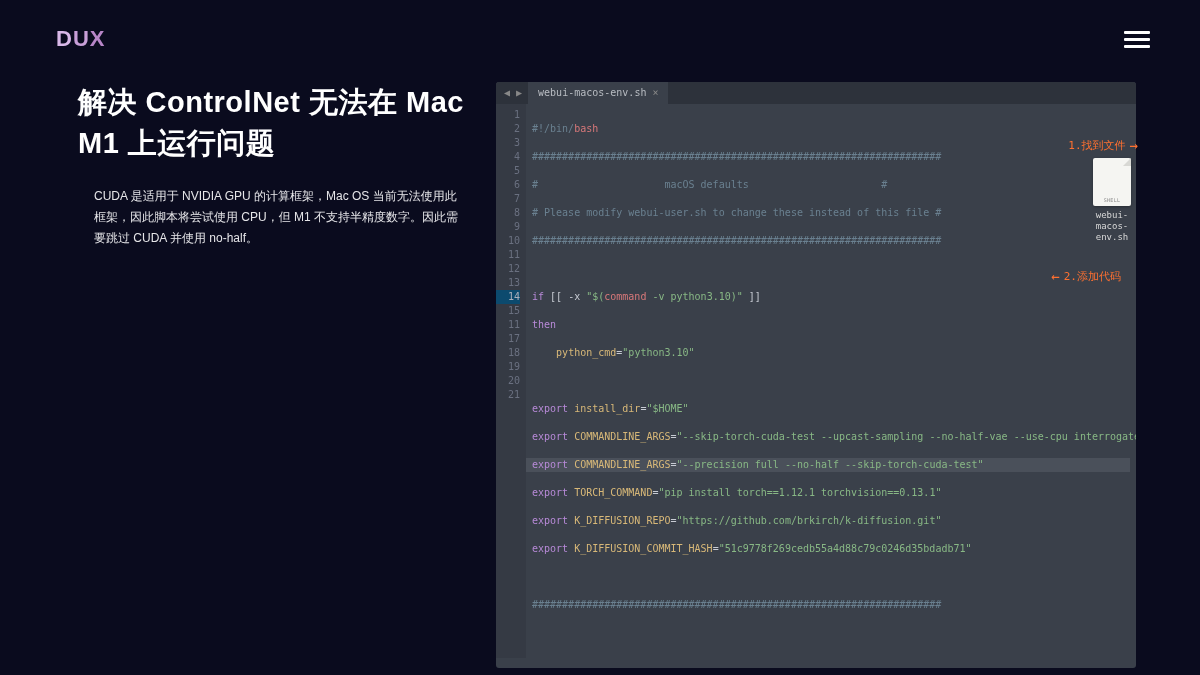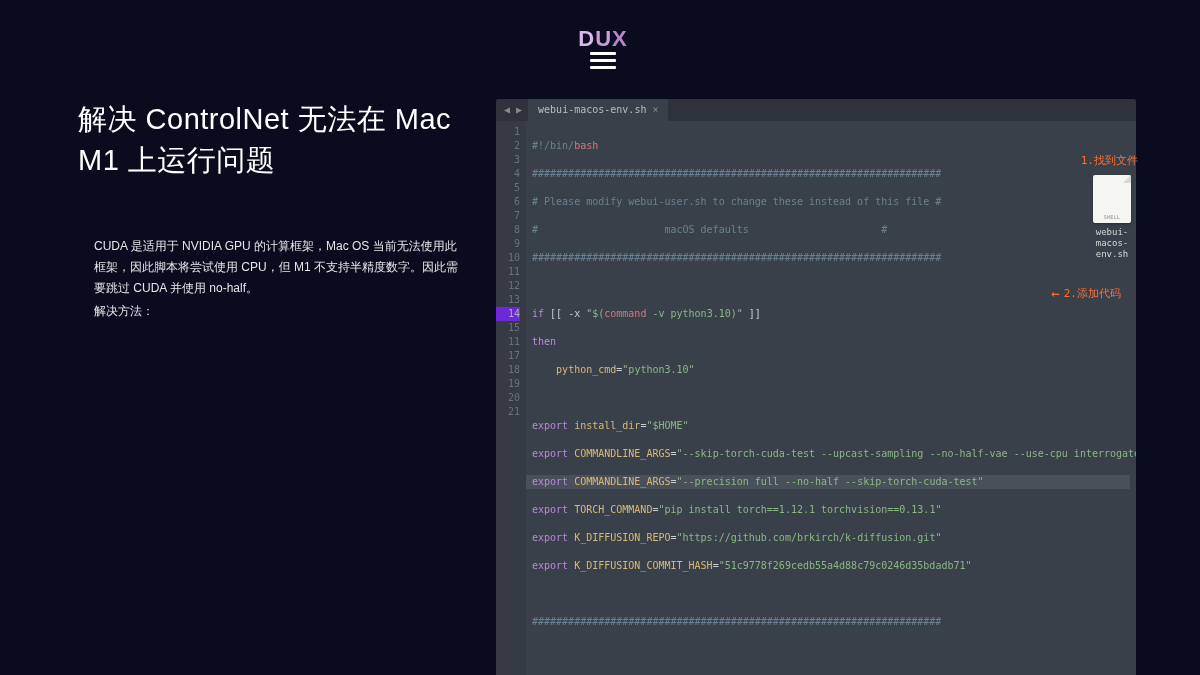--- a/index.html
+++ b/index.html
@@ -4,30 +4,30 @@
 <style>
 * { margin: 0; padding: 0; box-sizing: border-box; }
 body {
   width: 1200px; height: 675px;
   background: #0a0b1e;
   font-family: -apple-system, "PingFang SC", "Helvetica Neue", Arial, sans-serif;
   color: #fff;
   overflow: hidden;
   position: relative;
 }
-.header { display: flex; justify-content: space-between; align-items: center; padding: 26px 50px 0 56px; flex-direction: column; }
+.header { display: flex; justify-content: space-between; align-items: center; padding: 26px 50px 0 56px; }
 .logo { font-size: 22px; font-weight: 700; letter-spacing: 1px; }
 .logo .d { color: #d8b8e8; }
 .logo .u { color: #c89fd8; }
 .logo .x { color: #b886c8; }
 .menu { display: flex; flex-direction: column; gap: 4px; cursor: pointer; }
 .menu span { width: 26px; height: 3px; background: #fff; border-radius: 1px; }
 .content { display: flex; padding: 30px 50px 0 78px; gap: 28px; }
 .left { width: 390px; flex-shrink: 0; }
-.title { font-size: 29px; font-weight: 400; line-height: 1.4; margin-bottom: 56px; letter-spacing: 0.5px; }
+.title { font-size: 29px; font-weight: 700; line-height: 1.4; margin-bottom: 23px; letter-spacing: 0.5px; }
 .body-text { font-size: 12px; line-height: 1.75; color: #e5e5e8; font-weight: 300; margin-left: 16px; }
 .body-text p { margin-bottom: 2px; }
 .steps { margin-top: 2px; padding-left: 22px; }
 .steps li { margin-bottom: 2px; }
 .right { flex: 1; position: relative; }
 .editor {
   width: 640px;
   background: #3a404a;
   border-radius: 3px;
   font-family: "SF Mono", Menlo, Consolas, monospace;
@@ -35,32 +35,32 @@
   line-height: 1.4;
   position: relative;
 }
 .tabbar { display: flex; align-items: center; background: #2d323b; height: 22px; border-radius: 3px 3px 0 0; }
 .tab-arrows { color:#888; padding: 0 6px 0 8px; font-size: 10px; }
 .tab { display: flex; align-items: center; gap: 6px; padding: 0 10px; height: 100%; background: #3a404a; color: #b8bcc2; font-size: 10px; }
 .tab-close { color: #888; }
 .code-area { display: flex; min-height: 300px; padding-bottom: 10px; }
 .gutter { width: 30px; text-align: right; padding: 4px 6px 4px 0; color: #6a7080; background: #353a44; }
 .gutter div { height: 14px; }
-.gutter .hl { background: #6d28d9; color: #aab0bc; }
+.gutter .hl { background: #0c4a6e; color: #aab0bc; }
 .code { padding: 4px 6px; white-space: pre; color: #c8ccd4; flex: 1; overflow: hidden; }
 .code > div { height: 14px; }
 .code .hl { background: #4a505a; margin-left: -6px; padding-left: 6px; }
 .c-comment { color: #6a8090; }
 .c-key { color: #b88ad8; }
 .c-var { color: #d8b878; }
 .c-str { color: #88b885; }
 .c-cmd { color: #d8787a; }
 .c-num { color: #d8a858; }
 .annotation { position: absolute; color: #ff7030; font-size: 11px; font-weight: 500; display: flex; align-items: center; gap: 4px; }
-.ann1 { top: 54px; right: -2px; flex-direction: column; }
+.ann1 { top: 54px; right: -2px; }
 .ann2 { top: 185px; right: 15px; }
 .arrow { color: #ff7030; font-size: 14px; }
 .file-icon-box { position: absolute; top: 76px; right: -6px; width: 60px; text-align: center; }
 .file-icon {
   width: 38px; height: 48px; margin: 0 auto 4px;
   background: #f5f5f2;
   border-radius: 2px;
   position: relative;
   box-shadow: 0 1px 3px rgba(0,0,0,0.3);
 }
@@ -87,21 +87,20 @@
       <span></span>
       <span></span>
   </div>
 </div>
 
 <div class="content">
   <div class="left">
     <h1 class="title">解决 ControlNet 无法在 Mac M1 上运行问题</h1>
     <div class="body-text">
       <p>CUDA 是适用于 NVIDIA GPU 的计算框架，Mac OS 当前无法使用此框架，因此脚本将尝试使用 CPU，但 M1 不支持半精度数字。因此需要跳过 CUDA 并使用 no-half。</p>
-      <p>解决方法：</p>
     </div>
   </div>
 
   <div class="right">
     <div class="editor">
       <div class="tabbar">
         <span class="tab-arrows">◀ ▶</span>
         <div class="tab">
           <span>webui-macos-env.sh</span>
           <span class="tab-close">×</span>
@@ -127,22 +126,22 @@
             <div>11</div>
             <div>17</div>
             <div>18</div>
             <div>19</div>
             <div>20</div>
             <div>21</div>
         </div>
         <div class="code">
 <div><span class="c-comment">#!/bin/</span><span class="c-cmd">bash</span></div>
 <div><span class="c-comment">####################################################################</span></div>
+<div><span class="c-comment">#                     </span><span class="c-comment">macOS defaults</span><span class="c-comment">                      #</span></div>
 <div><span class="c-comment"># Please modify webui-user.sh to change these instead of this file #</span></div>
-<div><span class="c-comment">#                     </span><span class="c-comment">macOS defaults</span><span class="c-comment">                      #</span></div>
 <div><span class="c-comment">####################################################################</span></div>
 <div> </div>
 <div><span class="c-key">if</span><span> [[ -x </span><span class="c-str">"$(</span><span class="c-cmd">command</span><span class="c-str"> -v python3.10)"</span><span> ]]</span></div>
 <div><span class="c-key">then</span></div>
 <div><span>    </span><span class="c-var">python_cmd</span><span>=</span><span class="c-str">"python3.10"</span></div>
 <div> </div>
 <div><span class="c-key">export</span><span class="c-var"> install_dir</span><span>=</span><span class="c-str">"$HOME"</span></div>
 <div><span class="c-key">export</span><span class="c-var"> COMMANDLINE_ARGS</span><span>=</span><span class="c-str">"--skip-torch-cuda-test --upcast-sampling --no-half-vae --use-cpu interrogate"</span></div>
 <div class="hl"><span class="c-key">export</span><span class="c-var"> COMMANDLINE_ARGS</span><span>=</span><span class="c-str">"--precision full --no-half --skip-torch-cuda-test"</span></div>
 <div><span class="c-key">export</span><span class="c-var"> TORCH_COMMAND</span><span>=</span><span class="c-str">"pip install torch==1.12.1 torchvision==0.13.1"</span></div>

